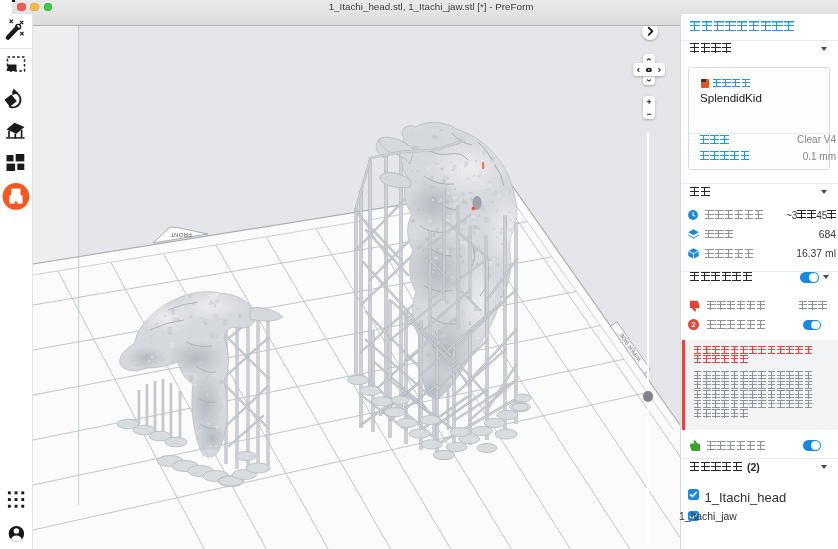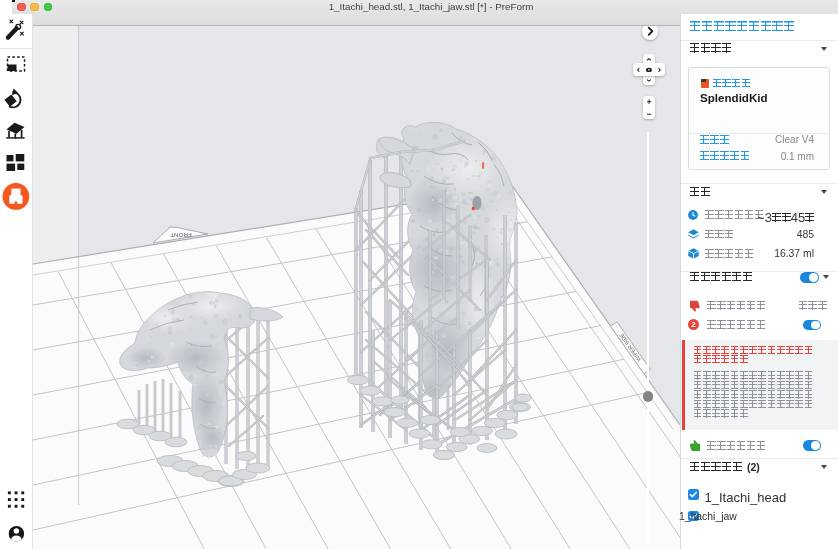--- a/index.html
+++ b/index.html
@@ -24,21 +24,21 @@
  linear-gradient(var(--c),var(--c)) 0 45%/100% .1em no-repeat,
  linear-gradient(var(--c),var(--c)) 0 100%/100% .13em no-repeat,
  linear-gradient(var(--c),var(--c)) 45% 0/.12em 100% no-repeat}
 .jp.blue b{--c:#2397e3}
 .jp.gray b{--c:#8b9299}
 .jp.dark b{--c:#24292e}
 .jp.red b{--c:#e8413c}
 .tg{position:absolute;width:19px;height:11px;border-radius:6px;background:#1787e0}
 .tg i{position:absolute;right:1px;top:1px;width:9px;height:9px;border-radius:50%;background:#fff}
 .caret{position:absolute;width:0;height:0;border:3.5px solid transparent;border-top:4.5px solid #43484d;border-bottom:none}
-.val{position:absolute;right:24px;text-align:right;color:#33383d}
+.val{position:absolute;right:2px;text-align:right;color:#33383d}
 .gv{color:#7f868d}
 </style></head><body>
 <div id="app">
 
 <svg class="abs" style="left:33px;top:14px" width="647" height="535" viewBox="33 14 647 535">
 <rect x="33" y="14" width="647" height="535" fill="#e4e6e9"></rect>
 <polygon points="33,14 78.6,14 78.6,256 33,264" fill="#eceef0"></polygon>
 <polygon points="33,264 513,187 680,425 680,549 33,549" fill="#fbfbfc"></polygon>
 <line x1="78.6" y1="14" x2="78.6" y2="505" stroke="#c7cbd0" stroke-width="1"></line>
 <line x1="33" y1="275" x2="514.5" y2="196" stroke="#cbd0d5" stroke-width="1"></line>
@@ -998,41 +998,41 @@
     </div>
 <div class="abs" id="panel"></div>
 <span class="jp blue" style="position:absolute;left:690px;top:20.8px;font-size:12.1px"><b></b><b></b><b></b><b></b><b></b><b></b><b></b><b></b><b></b></span>
 <div class="sep" style="top:39.5px"></div>
 <span class="jp dark" style="position:absolute;left:690px;top:43.2px;font-size:11px"><b></b><b></b><b></b><b></b></span>
 <div class="caret" style="left:820.5px;top:46.5px"></div>
 <div class="abs" style="left:688px;top:67px;width:142px;height:103px;border:1px solid #dadde0;border-radius:3px;background:#fdfdfe"></div>
 <div class="abs" style="left:701px;top:78.5px;width:8px;height:9.5px;background:#e8541e;border-radius:1px"></div>
 <div class="abs" style="left:701px;top:78.5px;width:4.5px;height:3.5px;background:#33383d;border-radius:1px 0 0 0"></div>
 <span class="jp blue" style="position:absolute;left:712.5px;top:78.6px;font-size:10px"><b></b><b></b><b></b><b></b></span>
-<div class="abs" style="left:700px;top:91px;font-size:11.6px;font-weight:bold;color:#17191c">SplendidKid</div>
+<div class="abs" style="left:700px;top:91px;font-size:11.6px;font-weight:normal;color:#17191c">SplendidKid</div>
 <div class="abs" style="left:689px;top:132.5px;width:140px;height:1px;background:#eaecee"></div>
 <span class="jp blue" style="position:absolute;left:700px;top:135px;font-size:10.4px"><b></b><b></b><b></b></span>
 <div class="val gv" style="top:134.3px;font-size:10px">Clear V4</div>
 <span class="jp blue" style="position:absolute;left:700px;top:151.2px;font-size:10.4px"><b></b><b></b><b></b><b></b><b></b></span>
 <div class="val gv" style="top:150.5px;font-size:10px">0.1 mm</div>
 <div class="sep" style="top:182.5px"></div>
 <span class="jp dark" style="position:absolute;left:690px;top:186.8px;font-size:11px"><b></b><b></b></span>
 <div class="caret" style="left:820.5px;top:189.5px"></div>
 <svg class="abs" style="left:688px;top:210px" width="10" height="10">
       <circle cx="5" cy="5" r="4.9" fill="#1e88d2"></circle>
       <path d="M 5 2.3 L 5 5.2 L 7.2 6.3" stroke="#fff" stroke-width="1.1" fill="none"></path>
     </svg>
 <span class="jp gray" style="position:absolute;left:705px;top:210.2px;font-size:10.2px"><b></b><b></b><b></b><b></b><b></b><b></b></span>
-<div class="val" style="top:209.8px;font-size:13px"><span style="letter-spacing:0">~3</span><span class="jp dark" style="font-size:10.4px"><b></b><b></b></span>45<span class="jp dark" style="font-size:10.4px"><b></b></span></div>
+<div class="val" style="top:209.8px;font-size:10px"><span style="letter-spacing:0">~3</span><span class="jp dark" style="font-size:10.4px"><b></b><b></b></span>45<span class="jp dark" style="font-size:10.4px"><b></b></span></div>
 <svg class="abs" style="left:687.5px;top:228.5px" width="11" height="11" fill="#1e88d2">
       <polygon points="5.5,0.2 10.8,3.2 5.5,6.2 0.2,3.2"></polygon>
       <polygon points="0.2,5.4 5.5,8.4 10.8,5.4 10.8,6.6 5.5,9.6 0.2,6.6"></polygon>
     </svg>
 <span class="jp gray" style="position:absolute;left:705px;top:229.7px;font-size:10.2px"><b></b><b></b><b></b></span>
-<div class="val" style="top:228.9px;font-size:10.4px">485</div>
+<div class="val" style="top:228.9px;font-size:10.4px">684</div>
 <svg class="abs" style="left:687.5px;top:248px" width="11" height="11">
       <path d="M 5.5 0.3 L 10.7 3 L 10.7 8 L 5.5 10.7 L 0.3 8 L 0.3 3 Z" fill="#1e88d2"></path>
       <path d="M 0.3 3 L 5.5 5.6 L 10.7 3 M 5.5 5.6 L 5.5 10.7" stroke="#fff" stroke-width="0.9" fill="none"></path>
     </svg>
 <span class="jp gray" style="position:absolute;left:705px;top:249.2px;font-size:10.2px"><b></b><b></b><b></b><b></b><b></b></span>
 <div class="val" style="top:248.4px;font-size:10.4px">16.37 ml</div>
 <div class="sep" style="top:270.5px"></div>
 <span class="jp dark" style="position:absolute;left:690px;top:271.8px;font-size:10.8px"><b></b><b></b><b></b><b></b><b></b><b></b></span>
 <div class="tg" style="left:800px;top:271.5px">
       <i></i>

